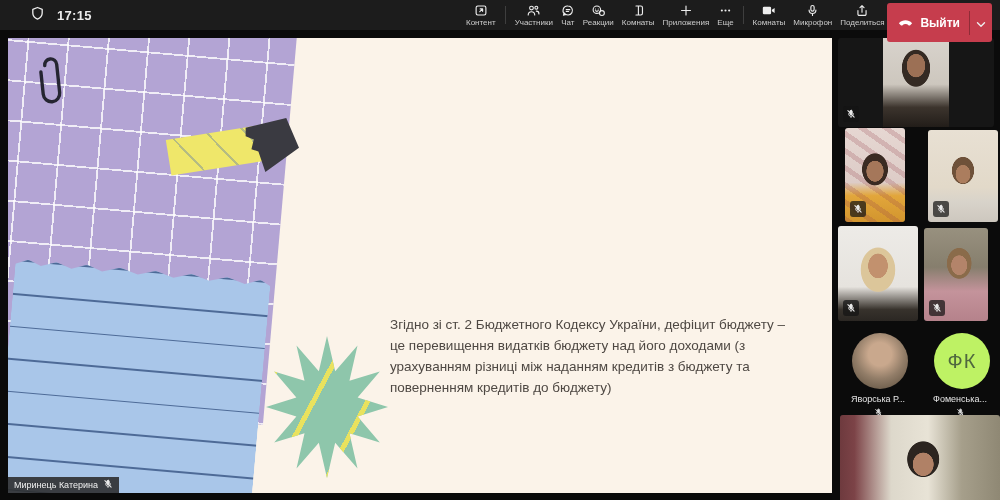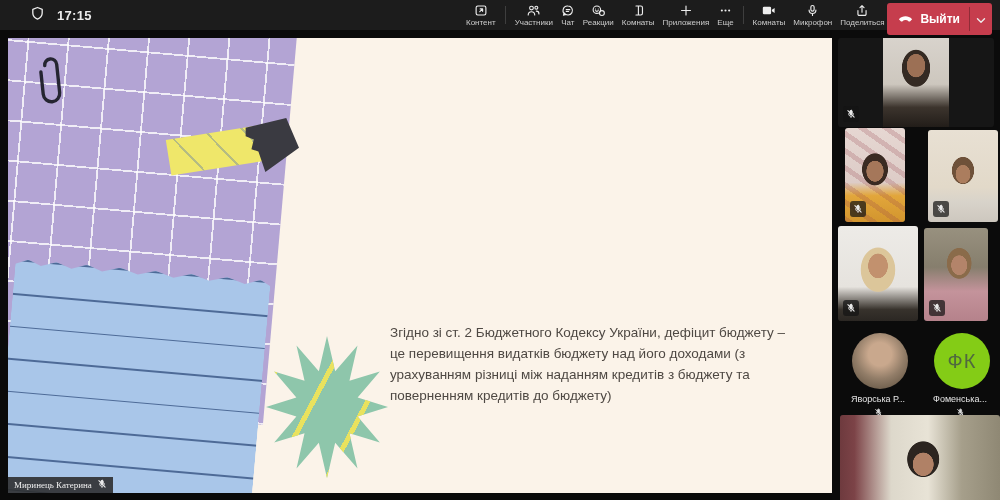--- a/index.html
+++ b/index.html
@@ -10,21 +10,21 @@
   
   .toolbar { position:absolute; left:0; top:0; width:1000px; height:30px; background:#1c1c1c; z-index:30; }
   .tb-left { position:absolute; left:30px; top:0; height:30px; display:flex; align-items:center; gap:12px; }
   .tb-time { color:#ececec; font-size:13px; font-weight:700; letter-spacing:.3px; }
   .tb-main { position:absolute; left:462px; top:0; height:30px; display:flex; align-items:center; }
   .tb-btn { display:flex; flex-direction:column; align-items:center; justify-content:center; height:30px; padding:0 4px; cursor:pointer; }
   .tb-btn .ic { height:13px; display:flex; align-items:flex-end; }
   .tb-btn .lbl { font-size:8px; color:#cccccc; margin-top:1px; white-space:nowrap; }
   .tb-sep { width:1px; height:18px; background:#3e3e3e; margin:0 5px; }
   svg.ln { stroke:#ededed; fill:none; stroke-width:1.4; stroke-linecap:round; stroke-linejoin:round; }
-  .leave-btn { position:absolute; right:8px; top:3px; height:32px; background:#c63d4d; border-radius:3px; display:flex; align-items:center; cursor:pointer; }
+  .leave-btn { position:absolute; right:8px; top:3px; height:39px; background:#c63d4d; border-radius:3px; display:flex; align-items:center; cursor:pointer; }
   .leave-main { display:flex; align-items:center; gap:6px; padding:0 9px 0 10px; }
   .leave-txt { color:#fff; font-size:12px; font-weight:700; }
   .leave-div { width:1px; height:24px; background:rgba(0,0,0,.28); }
   .leave-chev { width:22px; display:flex; align-items:center; justify-content:center; height:24px; }
 
   
   .stage { position:absolute; left:0; top:30px; width:832px; height:470px; background:#0a0a0a; }
   .slide { position:absolute; left:8px; top:8px; width:824px; height:455px; background:#fbf3e9; overflow:hidden; }
 
   .grid-paper { position:absolute; left:-35px; top:-28px; width:308px; height:402px; background-color:#b3a4d4;
@@ -42,27 +42,27 @@
     background-image:repeating-linear-gradient(180deg, transparent 0 31px, #4d6a97 31px 32.6px);
     background-position:0 6px;
     transform:rotate(5deg); transform-origin:top left;
     clip-path:polygon(0 3%, 5% 1%, 10% 3%, 16% 1%, 22% 3%, 28% 1%, 34% 3%, 41% 1%, 48% 3%, 55% 1%, 62% 3%, 69% 1%, 76% 3%, 83% 1%, 90% 3%, 96% 1%, 100% 3%, 100% 100%, 0 100%); }
   .starburst { position:absolute; left:258px; top:298px; width:122px; height:142px; background-color:#8ec6ab;
     background-image:repeating-linear-gradient(118deg, transparent 0 22px, #e9e25e 22px 27px, transparent 27px 48px);
     clip-path:polygon(50% 0%, 56.7% 24.9%, 75% 6.7%, 68.4% 31.6%, 93.3% 25%, 75.1% 43.3%, 100% 50%, 75.1% 56.7%, 93.3% 75%, 68.4% 68.4%, 75% 93.3%, 56.7% 75.1%, 50% 100%, 43.3% 75.1%, 25% 93.3%, 31.6% 68.4%, 6.7% 75%, 24.9% 56.7%, 0% 50%, 24.9% 43.3%, 6.7% 25%, 31.6% 31.6%, 25% 6.7%, 43.3% 24.9%); }
 
   .slide-title { position:absolute; left:382px; top:94px; width:420px; color:#3e3935;
     font-family:"DejaVu Sans", sans-serif; font-weight:700; font-size:33px; letter-spacing:9px; line-height:62px; }
-  .slide-body { position:absolute; left:382px; top:276px; width:410px; color:#4e4843; font-size:13.5px; line-height:1.56;margin-top:8px; }
+  .slide-body { position:absolute; left:382px; top:276px; width:410px; color:#4e4843; font-size:13.5px; line-height:1.56; }
   .slide-link { position:absolute; left:382px; top:402px; width:410px; text-align:center; }
   .slide-link a { color:#5f5954; font-size:13px; text-decoration:underline; cursor:pointer; }
 
   .presenter-badge { position:absolute; left:8px; bottom:7px; height:16px; background:rgba(42,42,42,.88);
     display:flex; align-items:center; gap:5px; padding:0 6px; z-index:5; }
-  .presenter-badge span { color:#f0f0f0; font-size:9px; white-space:nowrap;font-family:Liberation Serif, serif; }
+  .presenter-badge span { color:#f0f0f0; font-size:9px; white-space:nowrap; }
 
   
   .sidebar { position:absolute; left:832px; top:30px; width:168px; height:470px; background:#0b0b0b; }
   .tile { position:absolute; background:#161616; border-radius:3px; overflow:hidden; cursor:pointer; }
   .vid { position:absolute; inset:0; }
   .mute-badge { position:absolute; left:5px; bottom:5px; width:16px; height:16px; border-radius:3px;
     background:rgba(20,20,20,.72); display:flex; align-items:center; justify-content:center; }
 
   .v1-wrap { position:absolute; left:45px; top:0; width:66px; height:89px;
     background:
@@ -86,21 +86,21 @@
       radial-gradient(ellipse 13px 16px at 55% 40%, #b3846a 60%, rgba(0,0,0,0) 63%),
       radial-gradient(ellipse 20px 25px at 55% 38%, #8a6b4a 60%, rgba(0,0,0,0) 63%),
       linear-gradient(180deg, #98917f 0%, #867e6d 42%, #c4939b 68%, #b5828b 100%); }
   .v5 { background:
       radial-gradient(ellipse 17px 19px at 52% 58%, #b08166 60%, rgba(0,0,0,0) 63%),
       radial-gradient(ellipse 26px 29px at 52% 52%, #2c2520 60%, rgba(0,0,0,0) 63%),
       linear-gradient(90deg, #6e3a3e 0%, #7c4347 9%, #ddd8cb 32%, #e8e3d6 55%, #a69f8b 76%, #8f8874 100%); }
 
   .avatar { position:absolute; width:56px; height:56px; border-radius:50%; cursor:pointer; }
   .avatar-photo { background:radial-gradient(circle at 50% 38%, #c9a88d 0 26%, #927d68 55%, #544838 100%); }
-  .avatar-initials { background:#84cc16; display:flex; align-items:center; justify-content:center;
+  .avatar-initials { background:#bef264; display:flex; align-items:center; justify-content:center;
     color:#50693f; font-size:20px; font-weight:500; letter-spacing:1px; }
   .avatar-label { position:absolute; display:flex; align-items:center; gap:4px; justify-content:center;flex-direction:column; }
   .avatar-label span { color:#e6e6e6; font-size:9px; white-space:nowrap; overflow:hidden; }
 </style>
 </head>
 <body>
 
 <div class="app">
 
   <div class="toolbar">

